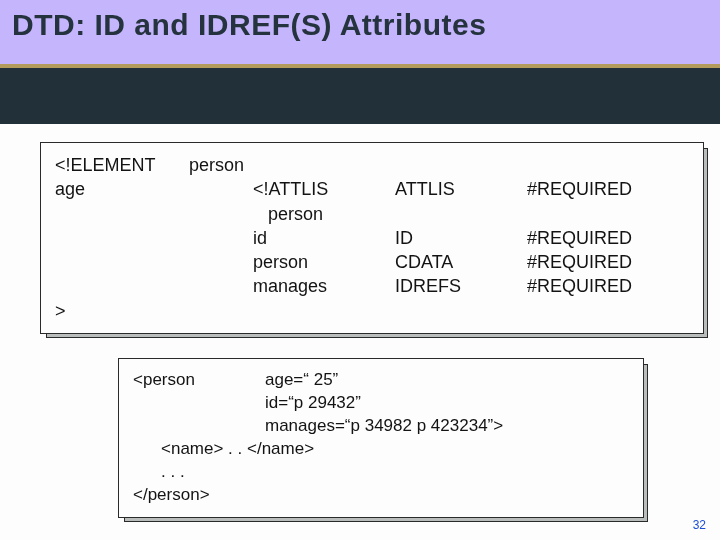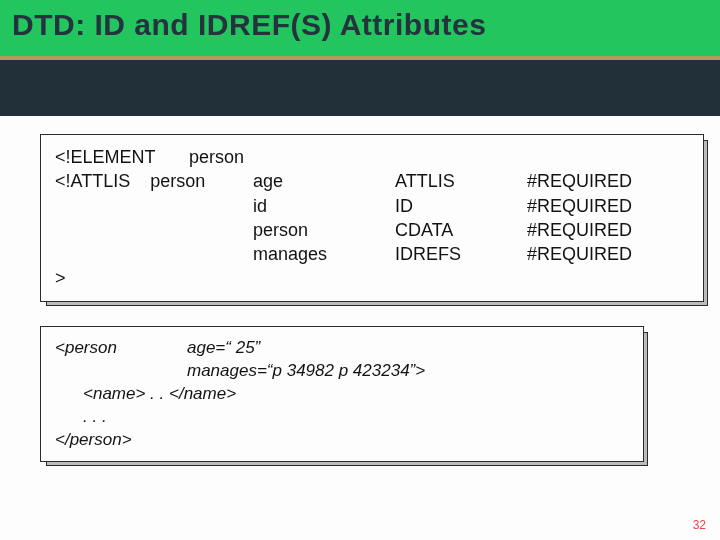--- a/index.html
+++ b/index.html
@@ -6,22 +6,22 @@
   body {
     width: 720px;
     height: 540px;
     background: #fcfdfc;
     font-family: Verdana, Arial, sans-serif;
     position: relative;
     overflow: hidden;
   }
   .header {
     width: 100%;
-    background: #22c55e;
-    padding: 8px 12px 14px 12px;
+    background: #c4b5fd;
+    padding: 8px 12px 22px 12px;
     border-bottom: 4px solid #b49a5b;
   }
   .header-title {
     font-family: Impact, "Arial Black", sans-serif;
     font-size: 30px;
     letter-spacing: 0.5px;
     color: #25333e;
     font-weight: bold;
   }
   .dark-band {
@@ -46,65 +46,65 @@
   .code-box {
     position: relative;
     background: #fdfdfd;
     border: 1px solid #2a2a2a;
     padding: 10px 14px 10px 14px;
     font-size: 18px;
     line-height: 1.35;
     color: #131313;
   }
   .box2-wrap {
+    margin-left: 78px;
     margin-right: 60px;
-    font-style: italic;
   }
   .box2 .code-box {
     font-size: 17px;
     padding: 10px 14px;
   }
   .dtd-grid {
     display: grid;
     grid-template-columns: 196px 140px 130px 1fr;
     column-gap: 2px;
   }
   .attr-grid {
     display: grid;
     grid-template-columns: 130px 140px 130px 1fr;
     column-gap: 2px;
   }
   .slide-num {
     position: absolute;
     bottom: 8px;
     right: 14px;
     font-size: 12px;
-    color: #ef4444;
+    color: #1d4ed8;
   }
 </style>
 </head>
 <body>
 
 <div class="header">
   <div class="header-title">DTD: ID and IDREF(S) Attributes</div>
 </div>
 <div class="dark-band"></div>
 
 <div class="content">
 
   <div class="code-box-wrap">
     <div class="code-box-shadow"></div>
     <div class="code-box">
       <div class="dtd-grid">
         <span>&lt;!ELEMENT</span>
         <span style="margin-left:-64px;">person</span>
       </div>
       <div class="dtd-grid">
+        <span>age</span>
         <span><span>&lt;!ATTLIS</span> &nbsp;&nbsp;&nbsp;<span>person</span></span>
-        <span>age</span>
         <span>ATTLIS</span>
         <span>#REQUIRED</span>
       </div>
       <div class="dtd-grid">
         <span></span>
         <span>id</span>
         <span>ID</span>
         <span>#REQUIRED</span>
       </div>
       <div class="dtd-grid">
@@ -125,20 +125,24 @@
 
   <div class="code-box-wrap box2-wrap box2">
     <div class="code-box-shadow"></div>
     <div class="code-box">
       <div class="attr-grid">
         <span>&lt;person</span>
         <span style="grid-column: span 3;">age=“ 25”</span>
       </div>
       <div class="attr-grid">
         <span></span>
+        <span style="grid-column: span 3;">id=“p 29432”</span>
+      </div>
+      <div class="attr-grid">
+        <span></span>
       </div>
       <div class="attr-grid">
         <span></span>
         <span style="grid-column: span 3;">manages=“p 34982 p 423234”&gt;</span>
       </div>
       <div style="padding-left:28px;">&lt;name&gt; . . &lt;/name&gt;</div>
       <div style="padding-left:28px;">. . .</div>
       <div>&lt;/person&gt;</div>
     </div>
   </div>

